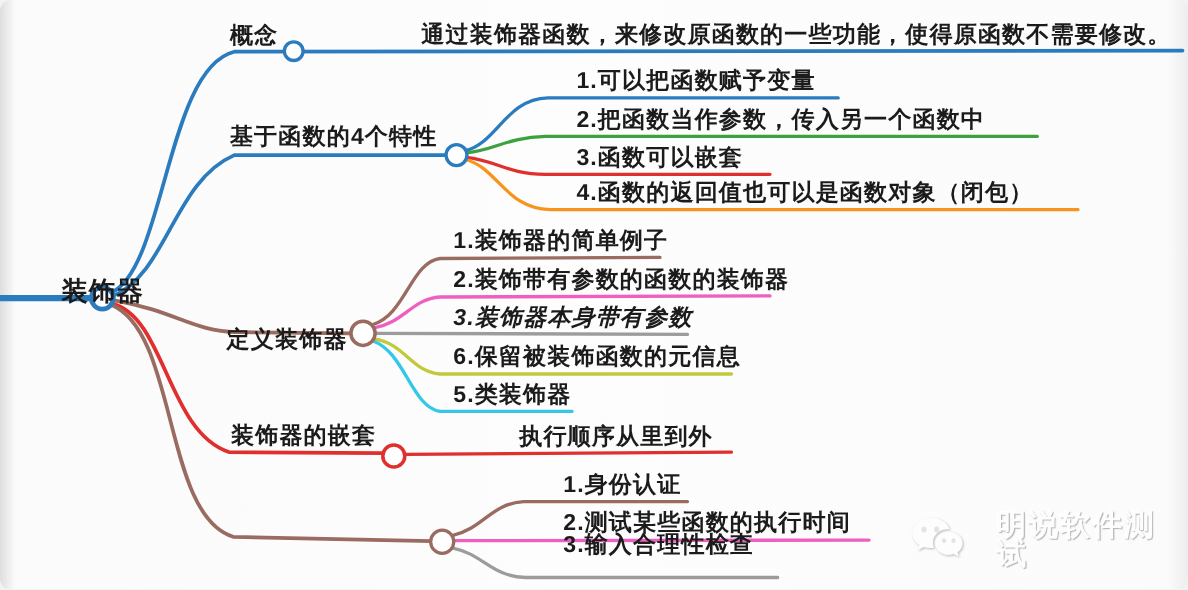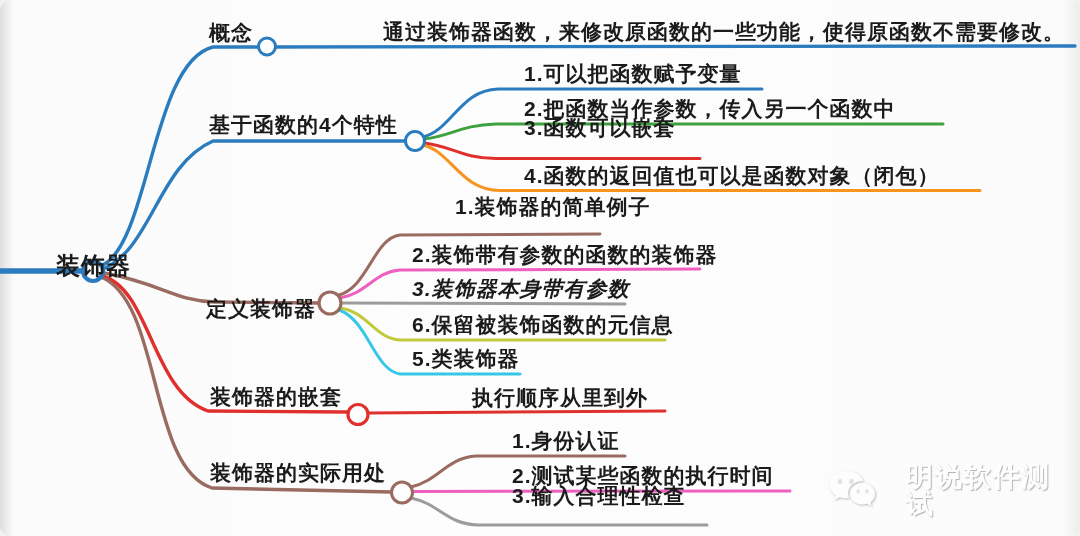--- a/index.html
+++ b/index.html
@@ -69,34 +69,33 @@
   </svg>
 
   <div class="lbl root-lbl" style="left:8px;top:252px;margin-left:48px;">装饰器</div>
 
   <div class="lbl" style="left:209px;top:21px;">概念</div>
   <div class="lbl" style="left:383px;top:20px;">通过装饰器函数，来修改原函数的一些功能，使得原函数不需要修改。</div>
 
   <div class="lbl" style="left:209px;top:113px;">基于函数的4个特性</div>
   <div class="lbl" style="left:524px;top:62px;">1.可以把函数赋予变量</div>
   <div class="lbl" style="left:524px;top:97px;">2.把函数当作参数，传入另一个函数中</div>
-  <div class="lbl" style="left:524px;top:116px;">3.函数可以嵌套</div>
+  <div class="lbl" style="left:524px;top:132px;">3.函数可以嵌套</div>
   <div class="lbl" style="left:524px;top:164px;">4.函数的返回值也可以是函数对象（闭包）</div>
 
   <div class="lbl" style="left:206px;top:278px;margin-top:19px;">定义装饰器</div>
-  <div class="lbl" style="left:412px;top:195px;margin-left:43px;">1.装饰器的简单例子</div>
+  <div class="lbl" style="left:412px;top:207px;">1.装饰器的简单例子</div>
   <div class="lbl" style="left:412px;top:243px;">2.装饰带有参数的函数的装饰器</div>
   <div class="lbl" style="left:412px;top:277px;font-style:italic;">3.装饰器本身带有参数</div>
   <div class="lbl" style="left:412px;top:313px;">6.保留被装饰函数的元信息</div>
   <div class="lbl" style="left:412px;top:347px;">5.类装饰器</div>
 
   <div class="lbl" style="left:472px;top:386px;">执行顺序从里到外</div>
   <div class="lbl" style="left:210px;top:385px;">装饰器的嵌套</div>
 
-  <div class="lbl" style="left:210px;top:461px;">装饰器的实际用处</div>
   <div class="lbl" style="left:512px;top:429px;text-align:right;">1.身份认证</div>
   <div class="lbl" style="left:512px;top:464px;">2.测试某些函数的执行时间</div>
   <div class="lbl" style="left:512px;top:468px;margin-top:16px;">3.输入合理性检查</div>
 
   <div class="watermark">
     <svg width="50" height="46" viewBox="0 0 50 46" style="filter:drop-shadow(1px 1px 1px rgba(130,130,130,.5));">
       <g fill="#fdfdfd">
         <path d="M19 2 C9 2 1.5 8.5 1.5 16.5 C1.5 21 4 24.8 8 27.5 L6.5 32.5 L12.5 29.5 C14.5 30.1 16.7 30.5 19 30.5 C20 30.5 21 30.4 22 30.3 C21.3 28.9 20.9 27.3 20.9 25.6 C20.9 18.4 27.7 12.6 36 12.6 C36.3 12.6 36.6 12.6 36.9 12.65 C35 6.5 27.7 2 19 2 Z"></path>
         <path d="M36 15 C28.8 15 23 19.9 23 26 C23 32.1 28.8 37 36 37 C37.7 37 39.3 36.7 40.8 36.2 L45.5 38.6 L44.3 34.6 C47.2 32.6 49 29.5 49 26 C49 19.9 43.2 15 36 15 Z"></path>
       </g>

